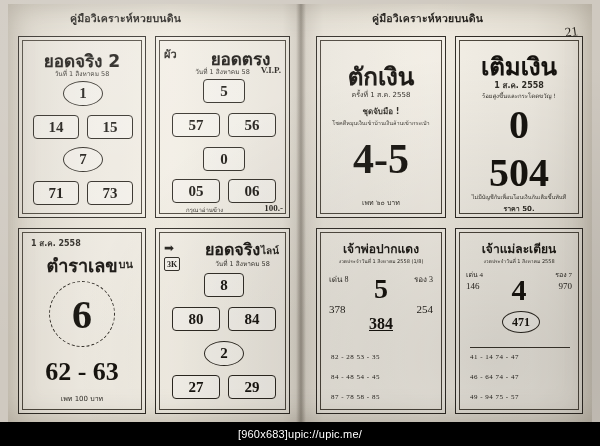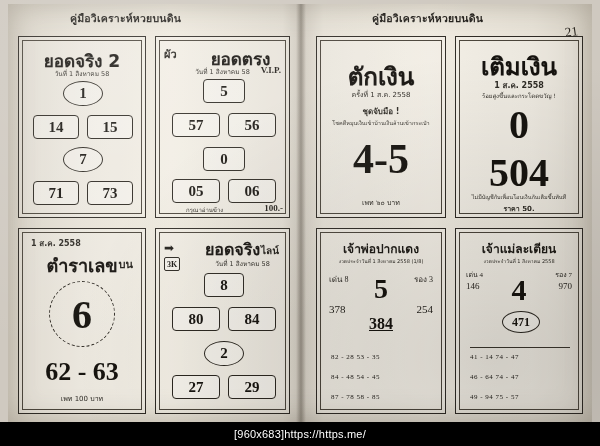--- a/index.html
+++ b/index.html
@@ -302,15 +302,15 @@
     <div class="oval" style="left:46px; top:82px; width:38px; height:22px; font-size:12px;">471</div>
     <div class="divider" style="left:14px; top:118px; width:100px;"></div>
     <div class="rowline" style="left:14px; top:124px;">41 - 14      74 - 47</div>
     <div class="rowline" style="left:14px; top:144px;">46 - 64      74 - 47</div>
     <div class="rowline" style="left:14px; top:164px;">49 - 94      75 - 57</div>
   </div>
 
   <div class="noise"></div>
 
   <div class="footer">
-    <span>[960x683]https://https.me/</span>
+    <span>[960x683]upic://upic.me/</span>
   </div>
 </div>
 
 </body></html>

